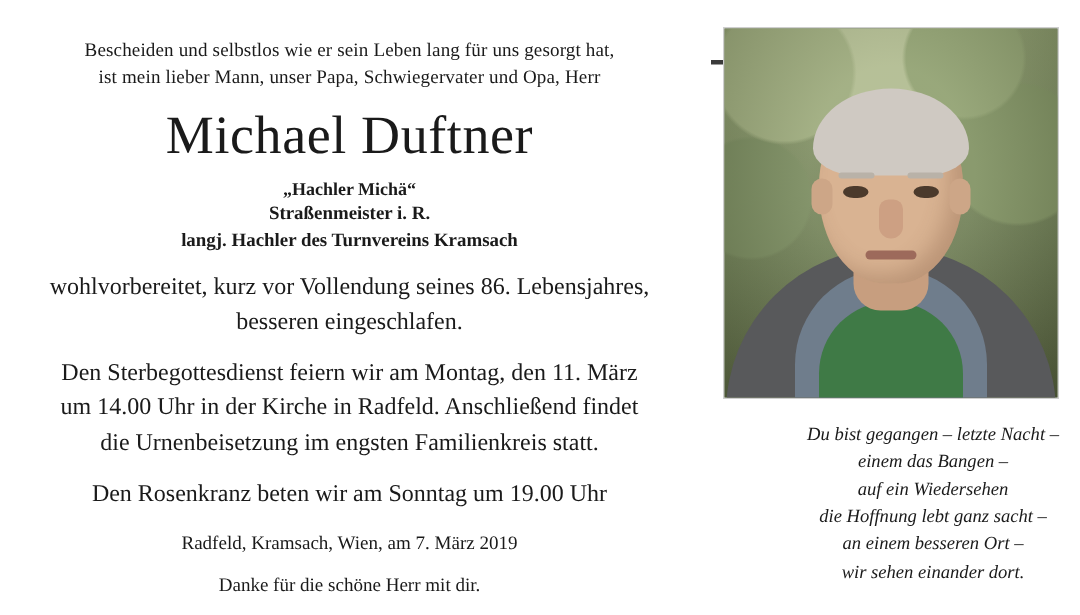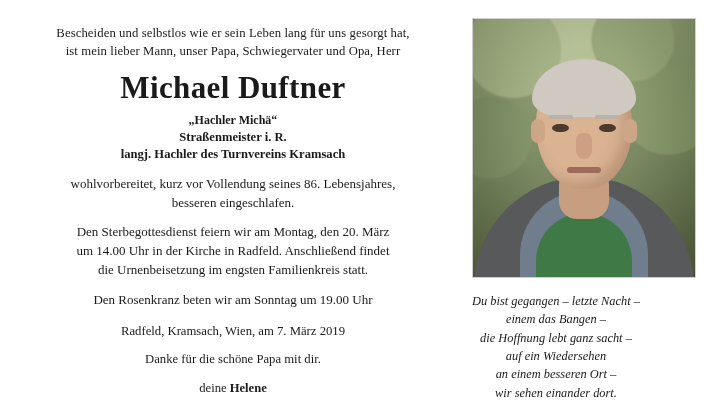--- a/index.html
+++ b/index.html
@@ -31,39 +31,39 @@
     display: flex;
     flex-direction: column;
   }
   .intro {
     font-size: 12.7px;
     line-height: 1.45;
     letter-spacing: .1px;
   }
   .name {
     font-family: "Liberation Serif", serif;
-    font-size: 31px;
-    font-weight: bold;
+    font-size: 36px;
+    font-weight: normal;
     letter-spacing: .4px;
     margin-top: 11px;
     margin-bottom: 8px;
     line-height: 1.05;
   }
   .nickname {
     font-size: 12px;
     font-weight: bold;
     line-height: 1.38;
   }
   .titles {
     font-size: 12.6px;
     font-weight: bold;
     line-height: 1.38;
   }
   .para {
-    font-size: 13px;
+    font-size: 16px;
     line-height: 1.45;
     margin-top: 11px;
   }
   .place-line {
     font-size: 12.7px;
     line-height: 1.45;
     margin-top: 12px;
   }
   .thanks {
     font-size: 12.7px;
@@ -76,24 +76,24 @@
     line-height: 1.5;
   }
   .family b {
     font-weight: bold;
   }
   
   .right-col {
     position: relative;
     width: 254px;
     box-sizing: border-box;
-    padding: 12px 14px 8px 6px;
+    padding: 12px 14px 20px 6px;
     display: flex;
     flex-direction: column;
-    align-items: flex-start;
+    align-items: flex-end;
   }
   .cross {
     position: absolute;
     left: 6px;
     top: 18px;
     width: 34px;
     height: 70px;
   }
   .cross .v {
     position: absolute;
@@ -274,32 +274,32 @@
     <div class="nickname">„Hachler Michä“</div>
     <div class="titles">Straßenmeister i. R.</div>
     <div class="titles">langj. Hachler des Turnvereins Kramsach</div>
 
     <div class="para">
       <div>wohlvorbereitet, kurz vor Vollendung seines 86. Lebensjahres,</div>
       <div>besseren eingeschlafen.</div>
     </div>
 
     <div class="para">
-      <div>Den Sterbegottesdienst feiern wir am Montag, den 20. März</div>
+      <div>Den Sterbegottesdienst feiern wir am Montag, den 11. März</div>
       <div>um 14.00 Uhr in der Kirche in Radfeld. Anschließend findet</div>
       <div>die Urnenbeisetzung im engsten Familienkreis statt.</div>
     </div>
 
     <div class="para">
       <div>Den Rosenkranz beten wir am Sonntag um 19.00 Uhr</div>
     </div>
 
     <div class="place-line">Radfeld, Kramsach, Wien, am 7. März 2019</div>
 
-    <div class="thanks">Danke für die schöne Papa mit dir.</div>
+    <div class="thanks">Danke für die schöne Herr mit dir.</div>
 
     <div class="family">
       <div>deine <b>Helene</b></div>
 
     </div>
 
   </div>
 
   <div class="right-col">
 
@@ -323,21 +323,21 @@
       <div class="brow-r"></div>
       <div class="eye-l"></div>
       <div class="eye-r"></div>
       <div class="nose"></div>
       <div class="mouth"></div>
     </div>
 
     <div class="verse">
       <div>Du bist gegangen – letzte Nacht –</div>
       <div>einem das Bangen –</div>
+      <div>auf ein Wiedersehen</div>
       <div>die Hoffnung lebt ganz sacht –</div>
-      <div>auf ein Wiedersehen</div>
       <div>an einem besseren Ort –</div>
       <div>wir sehen einander dort.</div>
     </div>
 
   </div>
 
 </div>
 
 </body></html>

